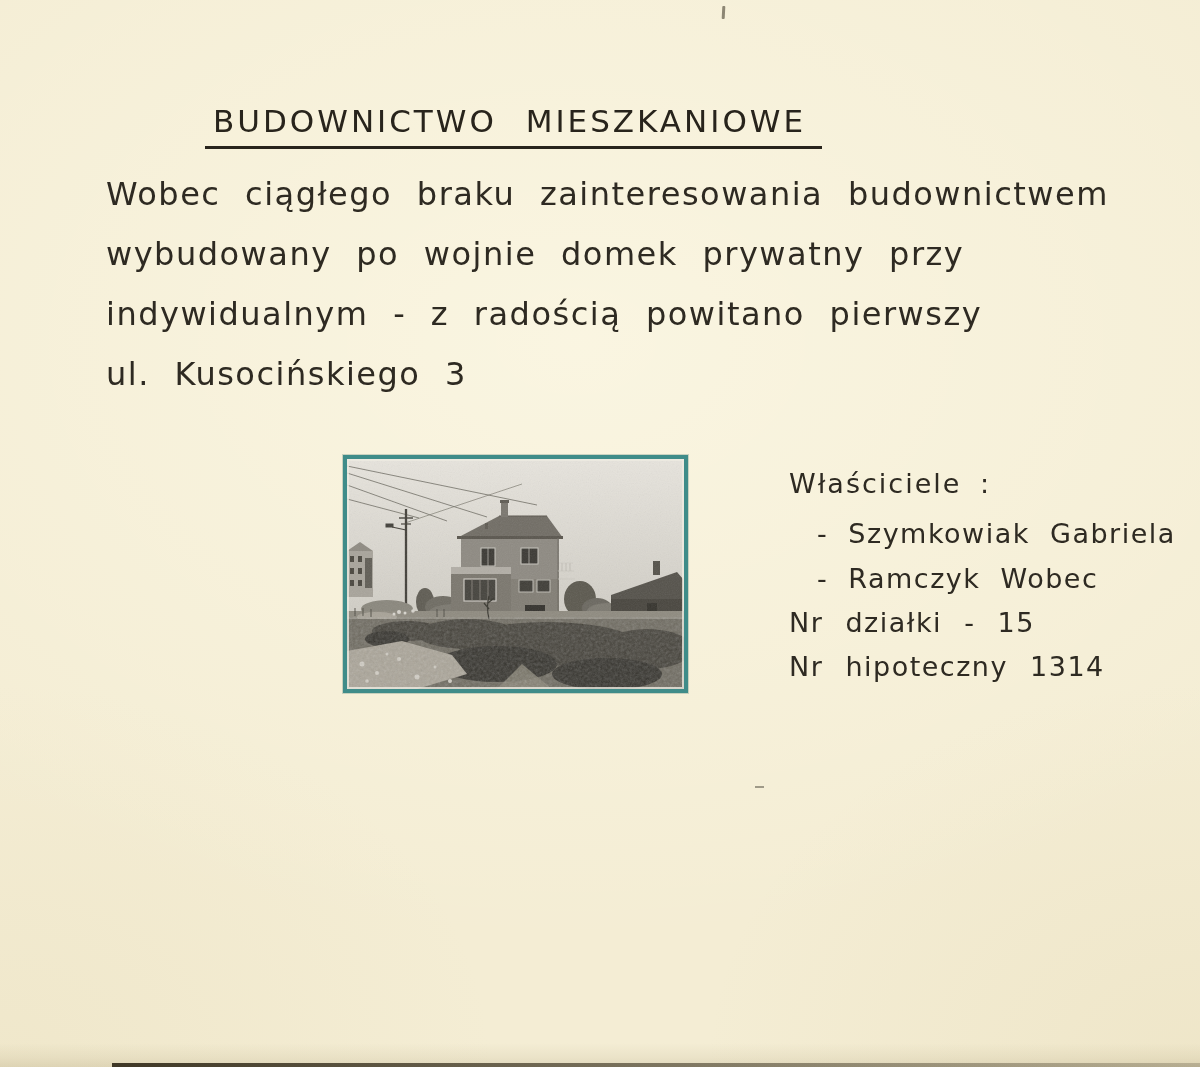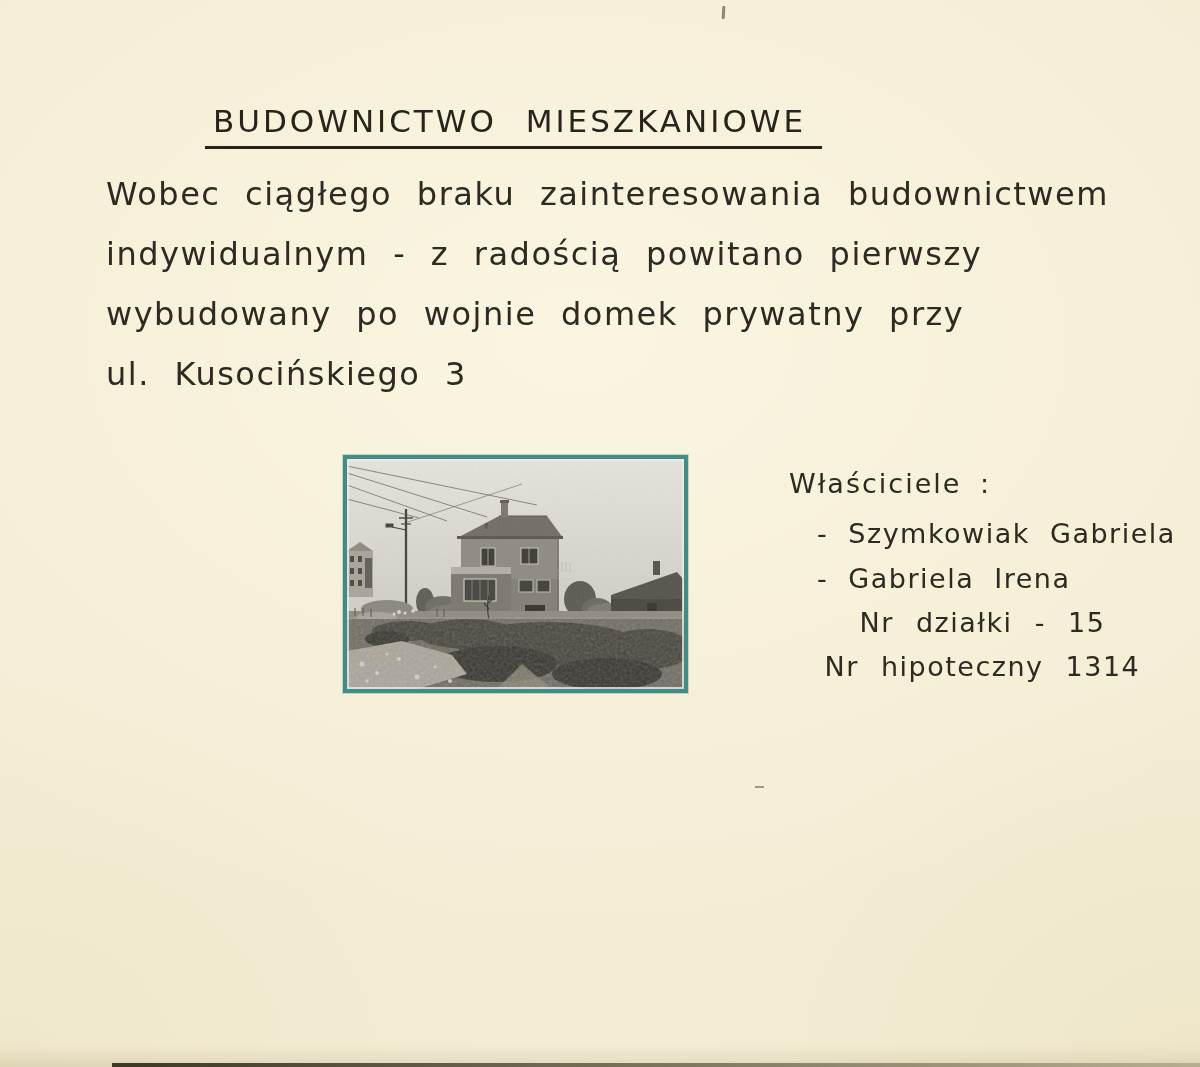--- a/index.html
+++ b/index.html
@@ -89,21 +89,20 @@
     height: 45px;
     line-height: 45px;
     margin-left: 28px;
   }
   .owner-meta {
     font-size: 27px;
     letter-spacing: 1.5px;
     word-spacing: 12px;
     height: 44px;
     line-height: 44px;
-    text-align: center;
   }
   .speck-top {
     position: absolute;
     left: 722px;
     top: 6px;
     width: 3px;
     height: 13px;
     background: #6a6352;
     opacity: 0.75;
     border-radius: 1px;
@@ -139,22 +138,22 @@
 <body>
 
 <div class="sheet">
 
   <div class="title-wrap">
     <span class="page-title">BUDOWNICTWO MIESZKANIOWE</span>
   </div>
 
   <div class="paragraph">
     <div class="para-line">Wobec ciągłego braku zainteresowania budownictwem</div>
+    <div class="para-line">wybudowany po wojnie domek prywatny przy</div>
     <div class="para-line">indywidualnym - z radością powitano pierwszy</div>
-    <div class="para-line">wybudowany po wojnie domek prywatny przy</div>
     <div class="para-line">ul. Kusocińskiego 3</div>
   </div>
 
   <div class="photo-frame">
     <svg width="337" height="230" viewBox="0 0 337 230">
       <defs>
         <linearGradient id="sky" x1="0" y1="0" x2="0" y2="1">
           <stop offset="0" stop-color="#e7e4dd"></stop>
           <stop offset="1" stop-color="#d0cdc5"></stop>
         </linearGradient>
@@ -304,21 +303,21 @@
       </g>
 
       <rect x="0" y="0" width="337" height="230" filter="url(#grain)" opacity="0.12"></rect>
       <rect x="1" y="1" width="335" height="228" fill="none" stroke="#eeebe1" stroke-width="2" opacity="0.8"></rect>
     </svg>
   </div>
 
   <div class="owners">
     <div class="owners-heading">Właściciele :</div>
     <div class="owner-name">- Szymkowiak Gabriela</div>
-    <div class="owner-name">- Gabriela Irena</div>
+    <div class="owner-name">- Ramczyk Wobec</div>
     <div class="owner-meta">Nr działki - 15</div>
     <div class="owner-meta">Nr hipoteczny 1314</div>
   </div>
 
   <div class="speck-top"></div>
   <div class="speck-mid"></div>
   <div class="bottom-shadow"></div>
   <div class="bottom-line"></div>
 
 </div>

